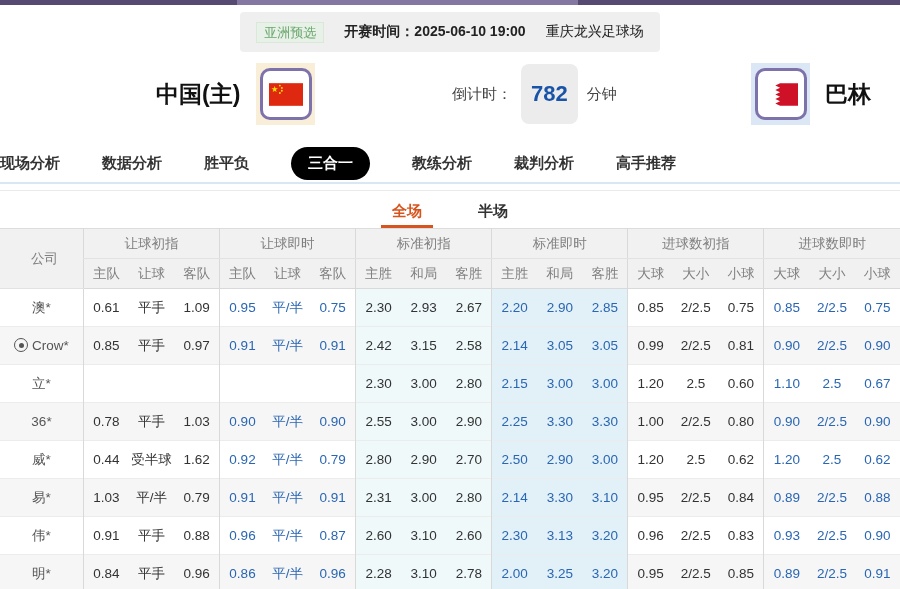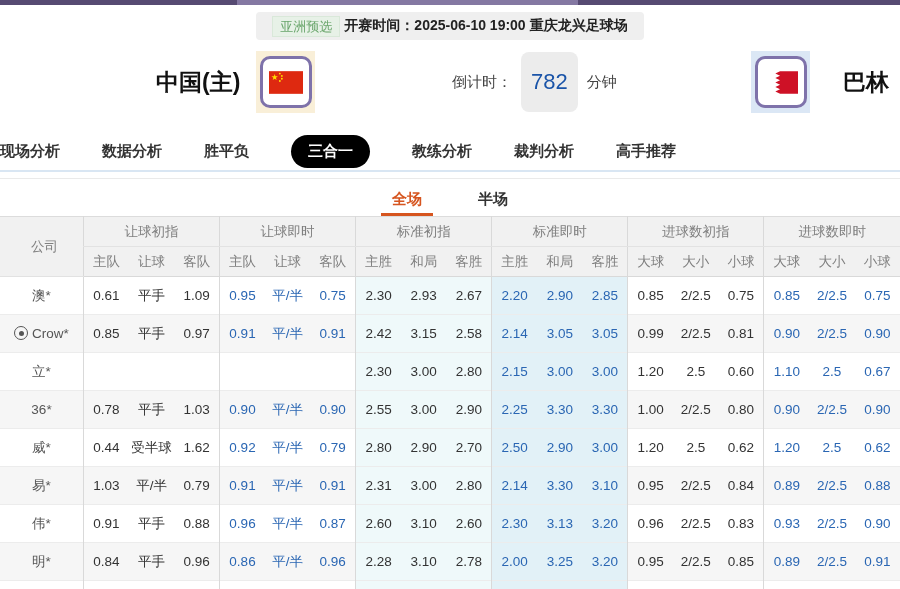--- a/index.html
+++ b/index.html
@@ -2,41 +2,41 @@
 <html><head>
 <meta charset="utf-8">
 <style>
   html,body{margin:0;padding:0;width:900px;height:589px;overflow:hidden;background:#fff;
     font-family:"Liberation Sans","DejaVu Sans",sans-serif;}
   
   .topbar{height:5px;background:#564a72;position:relative;}
   .topbar .seg{position:absolute;top:0;left:237px;width:341px;height:5px;background:#8478a2;}
   
   .info-wrap{margin-top:7px;display:flex;justify-content:center;}
-  .info-bar{background:#efefef;border-radius:4px;height:28px;display:flex;align-items:center;
-    gap:4px;padding:0 16px;}
+  .info-bar{background:#efefef;border-radius:4px;height:40px;display:flex;align-items:center;
+    gap:20px;padding:0 16px;}
   .league-badge{color:#69a56b;background:#e7f1e7;border:1px solid #d9e8d9;font-size:13px;
     padding:1px 7px;line-height:17px;}
   .kick{font-size:14px;font-weight:bold;color:#222;}
-  .venue{font-size:14px;font-weight:bold;color:#222;}
+  .venue{font-size:14px;font-weight:normal;color:#222;}
   
   .match-header{position:relative;height:84px;}
   .home,.away,.countdown{position:absolute;top:50%;transform:translateY(-50%);
     display:flex;align-items:center;}
   .home{left:156px;gap:16px;}
-  .away{left:731px;gap:33px;padding-left:20px;}
+  .away{left:731px;gap:15px;padding-left:20px;}
   .countdown{left:452px;gap:9px;}
   .team-name{font-size:23px;font-weight:700;color:#111;}
   .flag-outer{width:59px;height:62px;display:flex;align-items:center;justify-content:center;}
   .flag-outer.cn{background:#f9efd8;}
   .flag-outer.bh{background:#dbe7f5;}
   .flag-inner{width:46px;height:46px;background:#fff;border:3px solid #7e72aa;border-radius:10px;
     display:flex;align-items:center;justify-content:center;}
   .cd-label,.cd-unit{font-size:15px;color:#444;}
-  .cd-box{background:#ececec;border-radius:8px;padding:17px 10px;font-size:22px;font-weight:400;
+  .cd-box{background:#ececec;border-radius:8px;padding:17px 10px;font-size:22px;font-weight:700;
     color:#1a54a8;}
   
   .nav-tabs{margin-top:8px;height:38px;display:flex;justify-content:flex-start;align-items:center;
     gap:42px;border-bottom:2px solid #d9e6f3;}
   .nav-item{font-size:15px;font-weight:600;color:#333;cursor:pointer;white-space:nowrap;}
   .nav-item.active{background:#000000;color:#fff;border-radius:17px;padding:7px 17px;}
   
   .subtabs{margin-top:6px;border-top:1px solid #eaeaea;display:flex;justify-content:center;gap:34px;}
   .subtab{position:relative;font-size:15px;font-weight:700;color:#333;padding:11px 11px 7px;
     cursor:pointer;}

